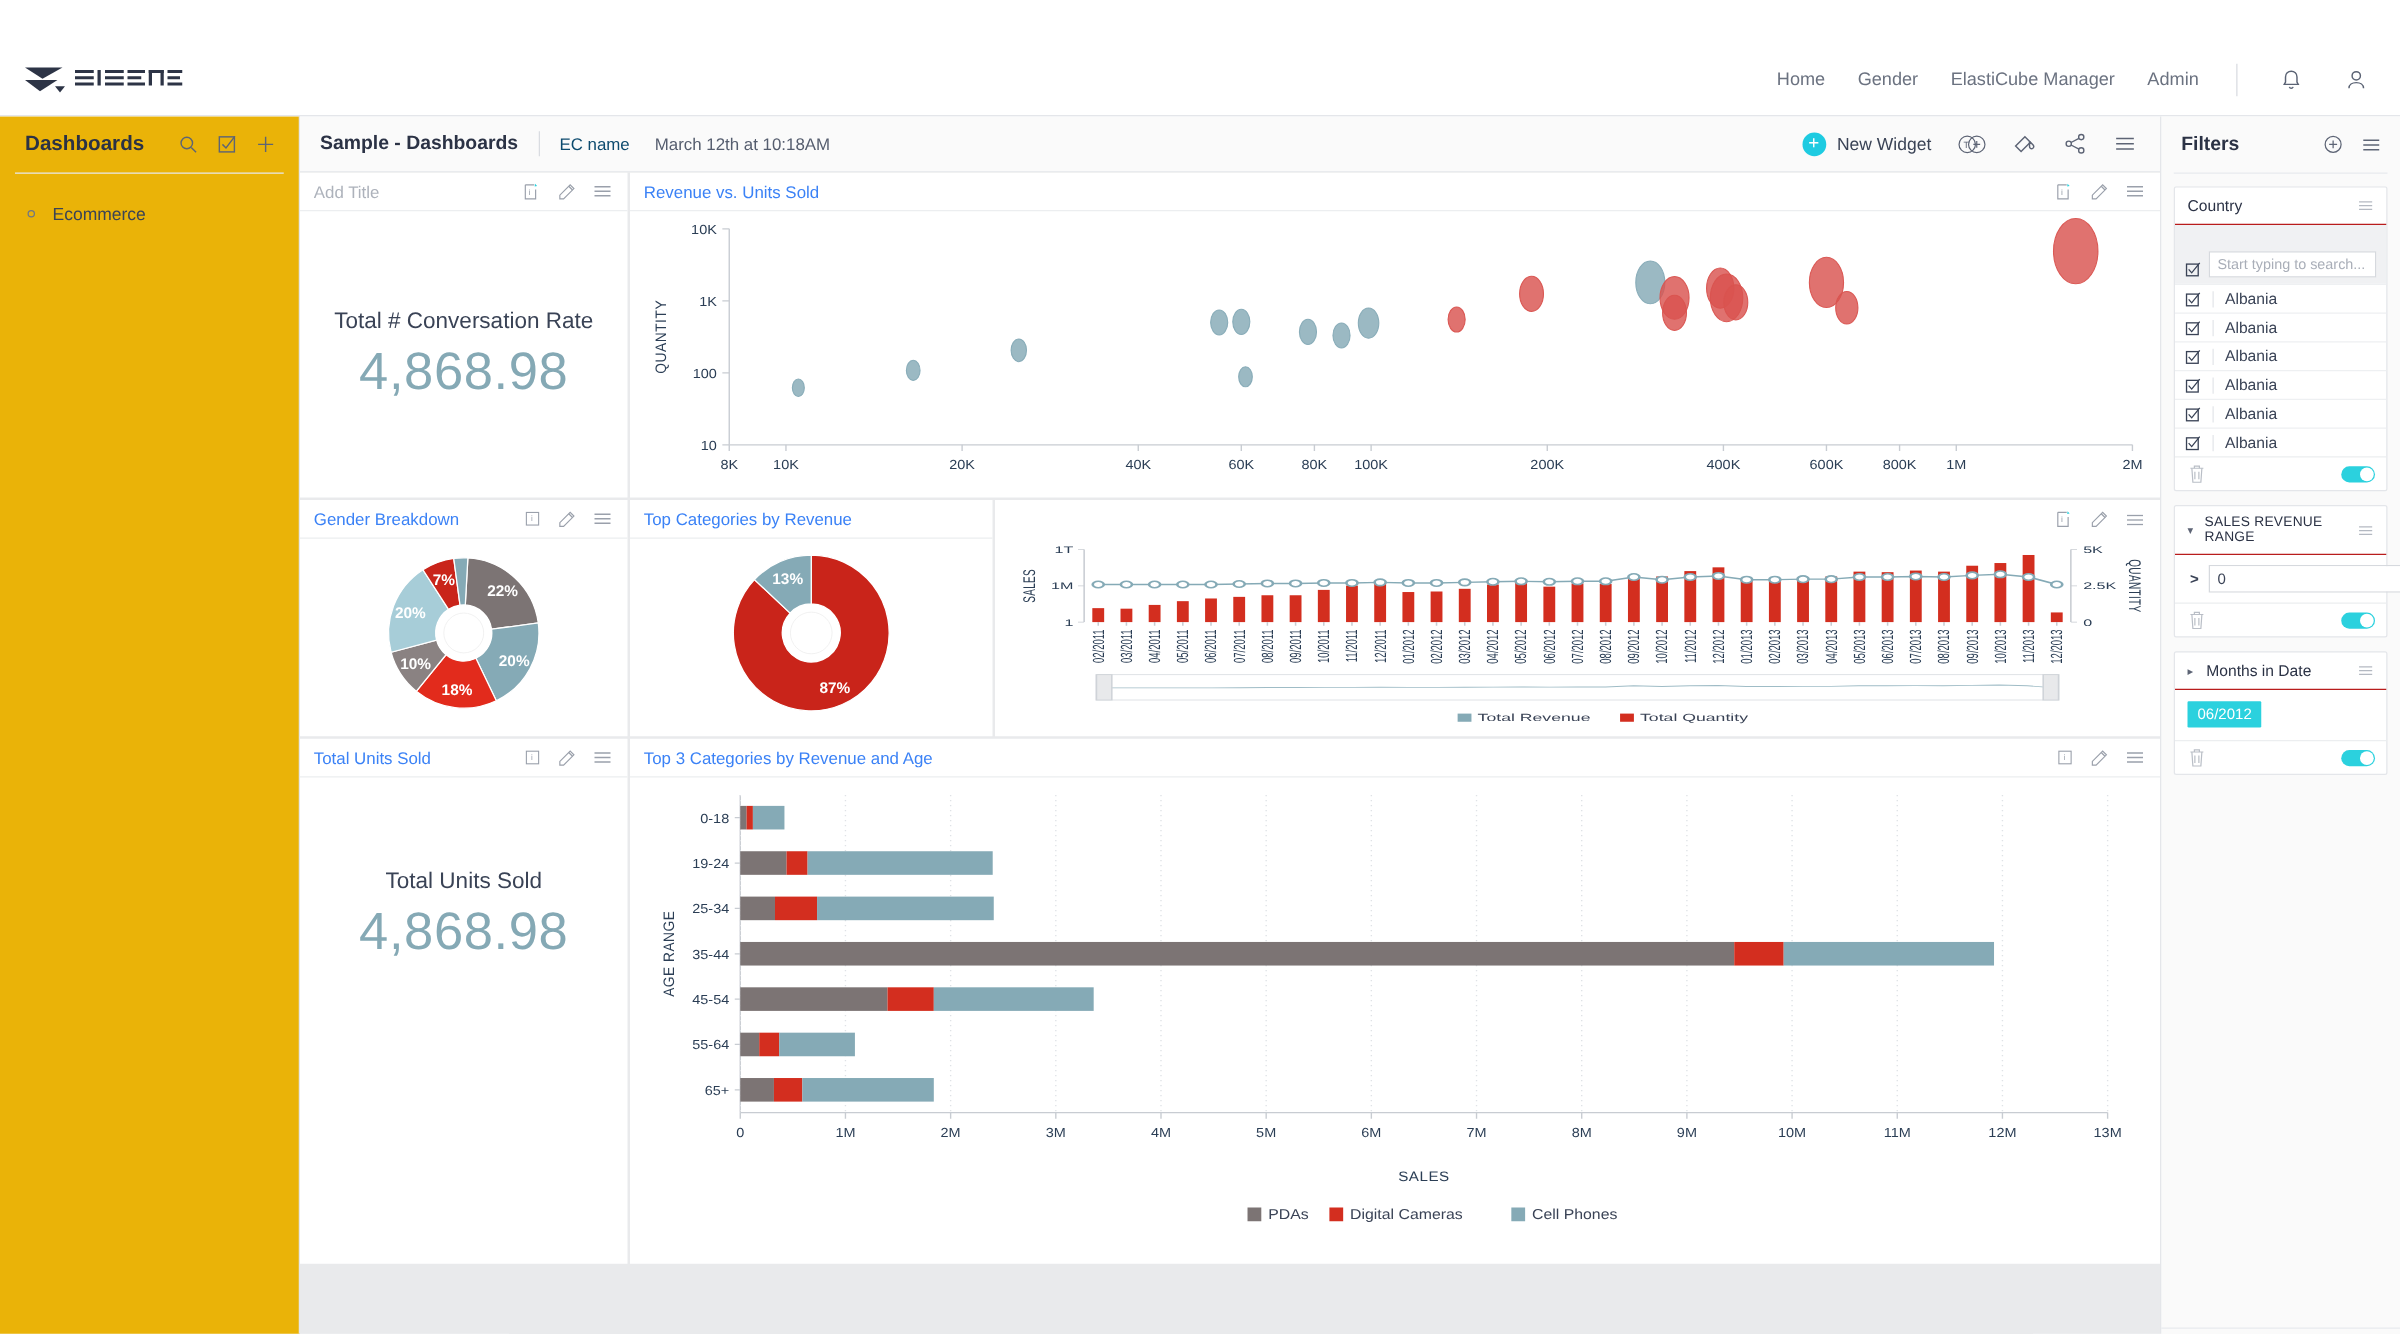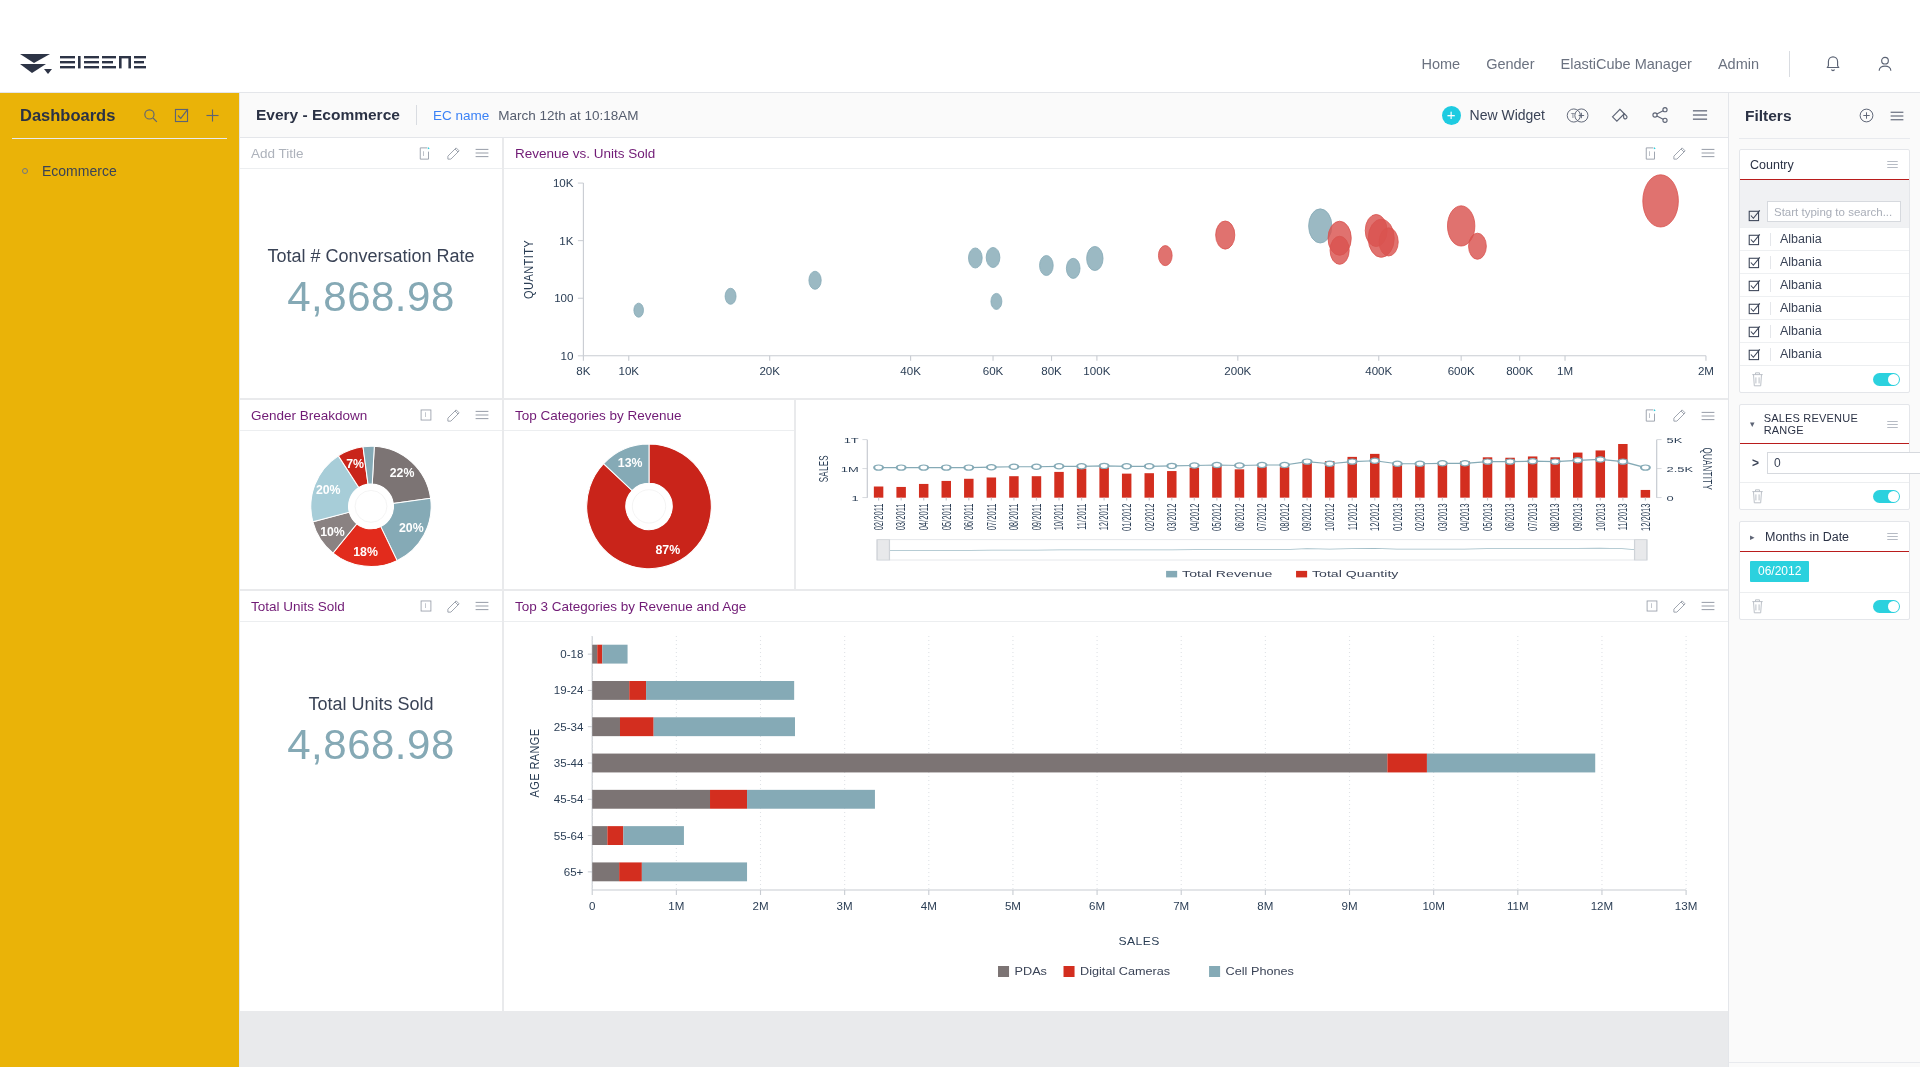--- a/index.html
+++ b/index.html
@@ -57,21 +57,21 @@
 
   
   .center { flex:1; display:flex; flex-direction:column; min-width:0; background:#f5f5f6; }
   .dash-head {
     height:45px; background:#fafafa;
     border-bottom:1px solid #e4e6ea;
     display:flex; align-items:center; padding:0 18px 0 16px;
   }
   .dash-title { font-size:15.5px; font-weight:bold; color:#2b3245; }
   .dash-vsep { width:1px; height:20px; background:#d9dce1; margin:0 16px; }
-  .ec-name { color:#3b82f6; font-size:13.5px; margin-right:9px; cursor:pointer; }
+  .ec-name { color:#0c4a6e; font-size:13.5px; margin-right:20px; cursor:pointer; }
   .dash-date { color:#555d6e; font-size:13.5px; }
   .dash-actions { margin-left:auto; display:flex; align-items:center; gap:20px; color:#5d6475; }
   .new-widget { display:flex; align-items:center; gap:9px; cursor:pointer; }
   .nw-circle {
     width:19px; height:19px; border-radius:50%;
     background:#1ecbe1; color:#fff;
     display:flex; align-items:center; justify-content:center;
     font-size:15px; line-height:1; font-weight:300; padding-bottom:1px;
   }
   .nw-label { font-size:14px; color:#3a4356; }
@@ -83,21 +83,21 @@
   .r2 { height:189px; }
   .r3 { height:var(--r3h); }
 
   .widget { background:#fff; display:flex; flex-direction:column; min-width:0; }
   .w-head {
     height:31px; min-height:31px;
     display:flex; align-items:center;
     padding:0 12px 0 11px;
     border-bottom:1px solid #eceef0;
   }
-  .w-title { font-size:13.5px; color:#701a75; white-space:nowrap; overflow:hidden; text-overflow:ellipsis; }
+  .w-title { font-size:13.5px; color:#3b82f6; white-space:nowrap; overflow:hidden; text-overflow:ellipsis; }
   .w-title.ph { color:#adb2bb; }
   .w-tools { margin-left:auto; display:flex; align-items:center; gap:13px; color:#9aa0ab; }
   .w-tools span { cursor:pointer; display:flex; }
   .w-body { flex:1; position:relative; overflow:hidden; }
 
   
   .ind { height:100%; display:flex; flex-direction:column; align-items:center; justify-content:center; gap:6px; }
   .ind-label { font-size:18px; color:#3a4356; }
   .ind-value { font-size:42px; color:#85a9b5; font-weight:300; letter-spacing:0.5px; }
 
@@ -274,21 +274,21 @@
       <div class="sb-item">
         <span class="sb-bullet"></span>
         <span>Ecommerce</span>
       </div>
     </div>
   </div>
 
   <div class="center">
 
     <div class="dash-head">
-      <div class="dash-title">Every - Ecommerce</div>
+      <div class="dash-title">Sample - Dashboards</div>
       <div class="dash-vsep"></div>
       <div class="ec-name">EC name</div>
       <div class="dash-date">March 12th at 10:18AM</div>
 
       <div class="dash-actions">
         <div class="new-widget">
           <span class="nw-circle">+</span>
           <span class="nw-label">New Widget</span>
         </div>
         <span class="act-ico">

